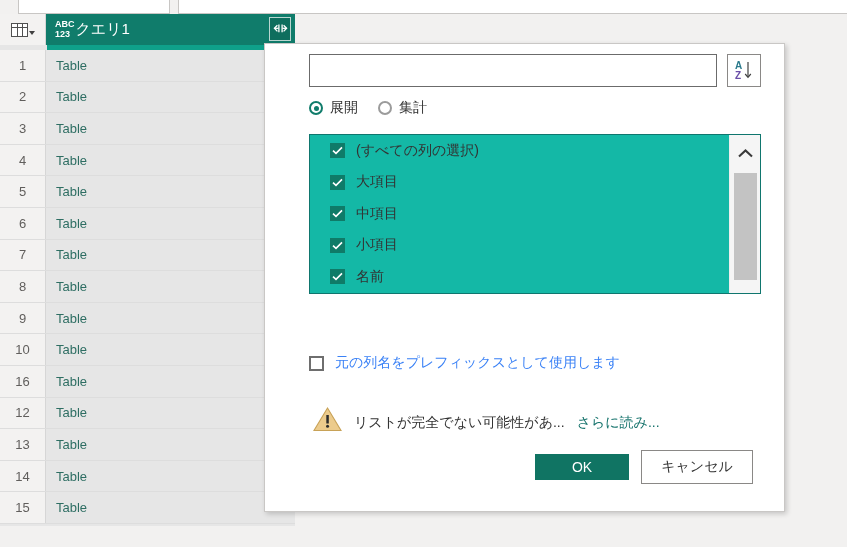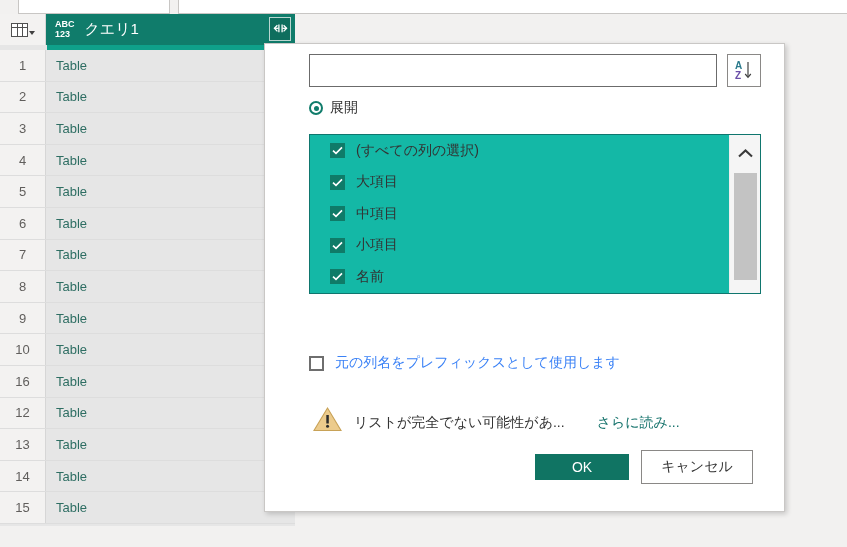--- a/index.html
+++ b/index.html
@@ -107,21 +107,21 @@
     box-sizing: border-box;
     padding-left: 8px;
   }
   #type-badge {
     color: #ffffff;
     font-size: 9px;
     line-height: 9.5px;
     font-weight: 700;
     letter-spacing: 0px;
     text-align: left;
-    margin-right: 10px;
+    margin-right: 1px;
     font-family: "Liberation Sans", sans-serif;
   }
   #col-title {
     color: #ffffff;
     font-size: 15px;
     font-weight: 400;
   }
   #expand-btn {
     position: absolute;
     right: 4px; top: 3px;
@@ -223,21 +223,20 @@
   }
   #sort-btn svg { display: block; }
 
   
   #radio-row {
     position: absolute;
     left: 44px; top: 55px;
     display: flex;
     align-items: flex-end;
     gap: 20px;
-    flex-direction: column;
   }
   .radio-opt {
     display: flex;
     align-items: center;
     gap: 7px;
   }
   .radio-mark {
     width: 14px; height: 14px;
     border-radius: 50%;
     box-sizing: border-box;
@@ -363,21 +362,20 @@
   #warn-icon { margin-right: 12px; display: flex; }
   #warn-icon svg { display: block; }
   #warn-text {
     font-size: 14px;
     color: #333333;
     margin-right: 12px;
   }
   #warn-link {
     font-size: 14px;
     color: #14726b;
-    margin-left: 20px;
   }
 
   
   #btn-row {
     position: absolute;
     right: 31px; bottom: 27px;
     display: flex;
     align-items: center;
     gap: 12px;
   }

